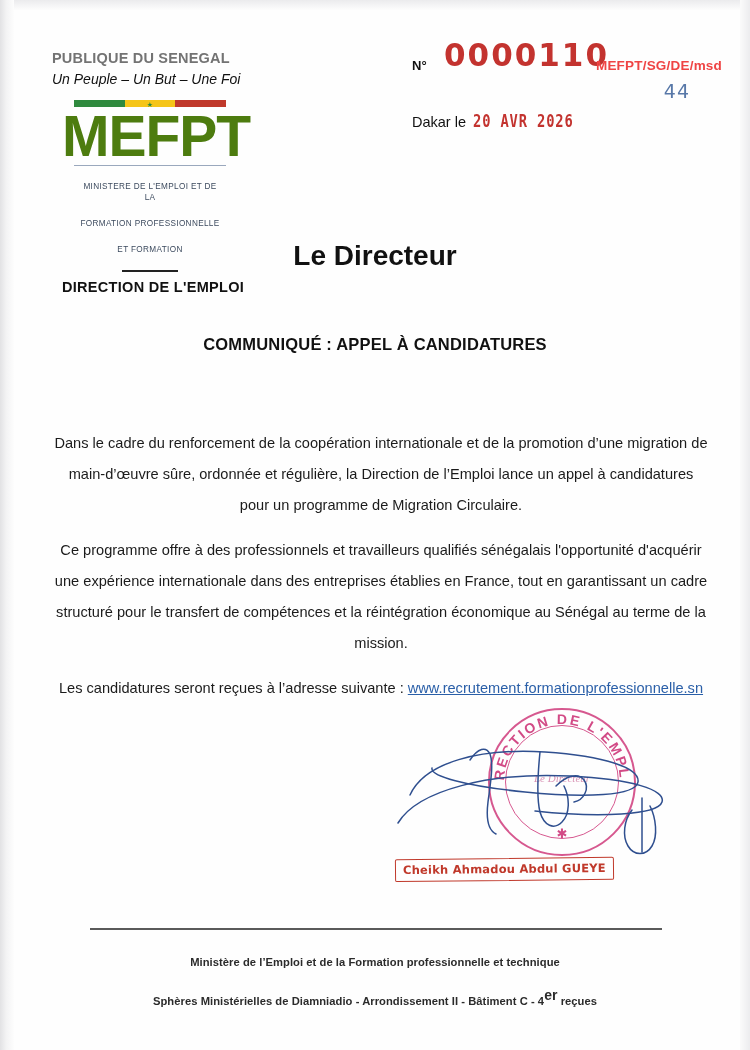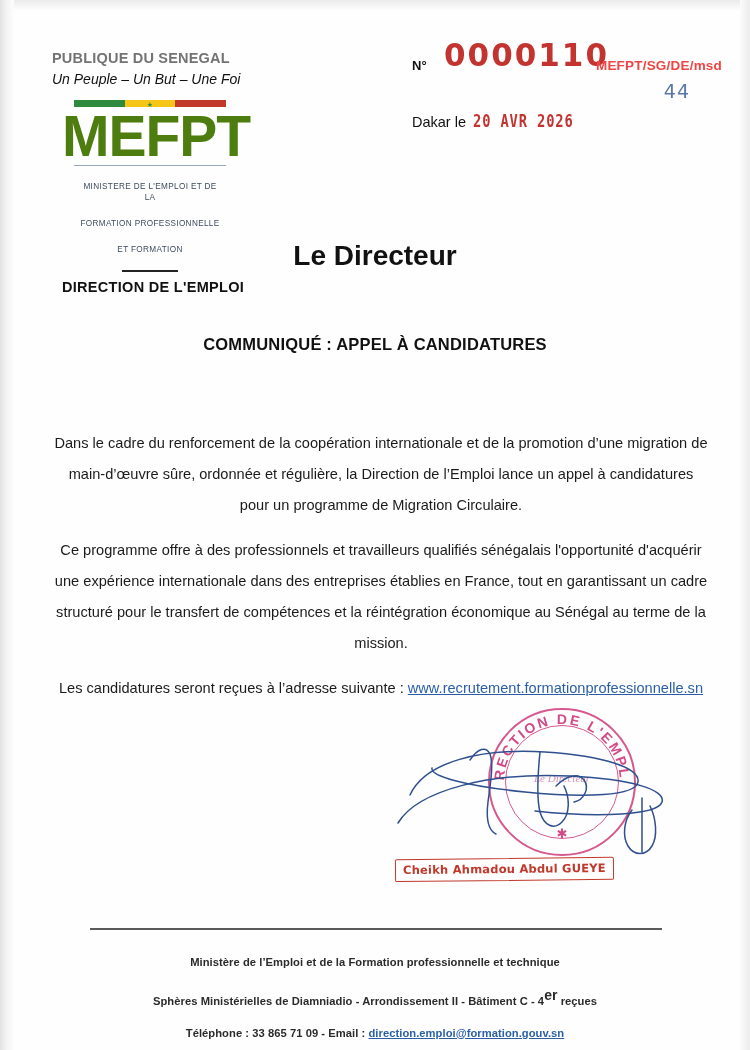--- a/index.html
+++ b/index.html
@@ -447,16 +447,15 @@
       <path d="M 272 108 L 272 162"></path>
     </svg>
 
     <div class="name-stamp">Cheikh Ahmadou Abdul GUEYE</div>
   </div>
 
   <div class="footer-rule"></div>
   <div class="footer">
     <div class="footer-line">Ministère de l’Emploi et de la Formation professionnelle et technique</div>
     <div class="footer-line"><span>Sphères Ministérielles de Diamniadio - Arrondissement II - Bâtiment C - 4</span><sup class="ordinal">er</sup><span> reçues</span></div>
-    <div class="footer-line"><span>Téléphone : 33 865 71 09 - Email : </span><a class="footer-link" href="#">direction.emploi@formation.gouv.sn</a></div>
   </div>
 
 </div>
 
 </body></html>

